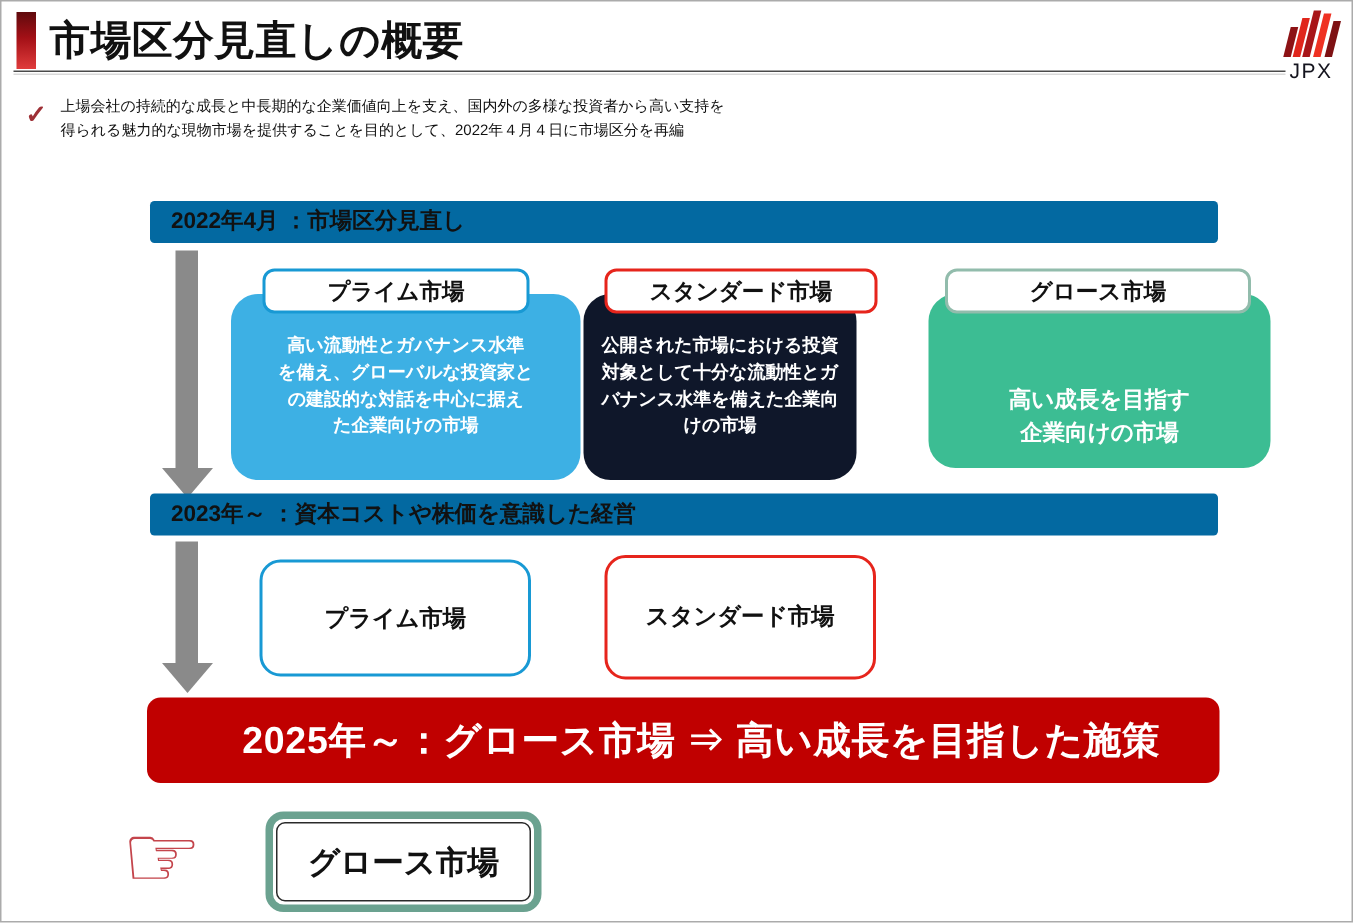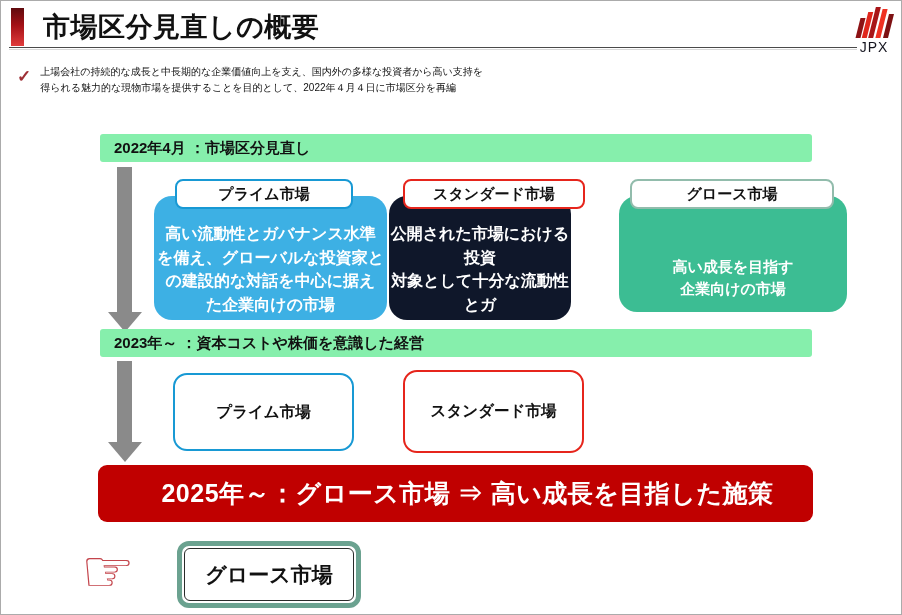--- a/index.html
+++ b/index.html
@@ -4,60 +4,60 @@
 <style>
   * { margin:0; padding:0; box-sizing:border-box; }
   body { font-family:"Liberation Sans", sans-serif; background:#fff; }
   .slide { position:relative; width:902px; height:615px; background:#fff;
            border:1px solid #ababab; overflow:hidden; }
 
   
   .accent-bar { position:absolute; left:10px; top:7px; width:13px; height:38px;
                 background:linear-gradient(180deg,#5f0a0d 0%,#a31016 45%,#e03c3c 100%); }
   .page-title { position:absolute; left:32px; top:8px; font-size:27px; font-weight:bold;
-                color:#111; letter-spacing:0.5px;margin-left:10px; }
+                color:#111; letter-spacing:0.5px; }
   .title-rule { position:absolute; left:8px; top:46px; width:848px; height:3px;
                 border-top:1px solid #4a4a4a; border-bottom:1px solid #d9d9d9; }
   .logo { position:absolute; left:850px; top:5px; width:46px; display:flex;
           flex-direction:column; align-items:center; }
   .logo-bars { display:flex; align-items:flex-end; gap:2px; height:32px; }
   .logo-bars i { display:block; width:5px; transform:skewX(-14deg); }
   .logo-bars i:nth-child(1){ height:20px; background:#8d1215; }
   .logo-bars i:nth-child(2){ height:26px; background:#e0261c; }
   .logo-bars i:nth-child(3){ height:31px; background:#a81518; }
   .logo-bars i:nth-child(4){ height:29px; background:#ef3122; }
   .logo-bars i:nth-child(5){ height:24px; background:#7e1113; }
   .logo-text { font-size:14px; font-weight:normal; color:#14141e; letter-spacing:1px; margin-top:1px; }
 
   
   .intro { position:absolute; left:16px; top:63px; width:872px; display:flex; }
   .check { color:#9e3036; font-size:17px; font-weight:bold; margin-right:9px; line-height:1.5; }
   .intro-text { font-size:10px; color:#111; line-height:1.55; white-space:pre-line; }
 
   
-  .tl-bar { position:absolute; left:99px; width:712px; height:28px; background:#86efac;
+  .tl-bar { position:absolute; left:99px; width:712px; height:28px; background:#0369a1;
             border-radius:3px; font-size:15px; font-weight:bold; color:#111;
             line-height:28px; padding-left:14px; }
   .tl-2022 { top:133px; }
   .tl-2023 { top:328px; }
 
   
   .arrow-shaft { position:absolute; width:15px; background:#8a8a8a; }
   .arrow-head { position:absolute; width:0; height:0;
                 border-left:17px solid transparent; border-right:17px solid transparent;
                 border-top:20px solid #8a8a8a; }
   .a1s { left:116px; top:166px; height:146px; }
   .a1h { left:107px; top:311px; }
   .a2s { left:116px; top:360px; height:82px; }
   .a2h { left:107px; top:441px; }
 
   
   .card { position:absolute; border-radius:18px; }
   .card-body { position:absolute; left:0; right:0; text-align:center; color:#fff;
-               font-weight:bold; font-size:16px; line-height:1.48; white-space:pre-line; }
+               font-weight:bold; font-size:12px; line-height:1.48; white-space:pre-line; }
   .card-label { position:absolute; height:30px; background:#fff; border-radius:8px;
                 display:flex; align-items:center; justify-content:center;
                 font-size:15px; font-weight:bold; color:#111; }
   .prime-card    { left:153px; top:195px; width:233px; height:124px; background:#3db0e4; }
   .prime-label   { left:174px; top:178px; width:178px; border:2.5px solid #1899d4; }
   .prime-body    { top:26px; }
   .standard-card { left:388px; top:195px; width:182px; height:124px; background:#0f172a; }
   .standard-label{ left:402px; top:178px; width:182px; border:2.5px solid #e6251c; }
   .standard-body { top:26px; }
   .growth-card   { left:618px; top:195px; width:228px; height:116px; background:#3cbd93; }

